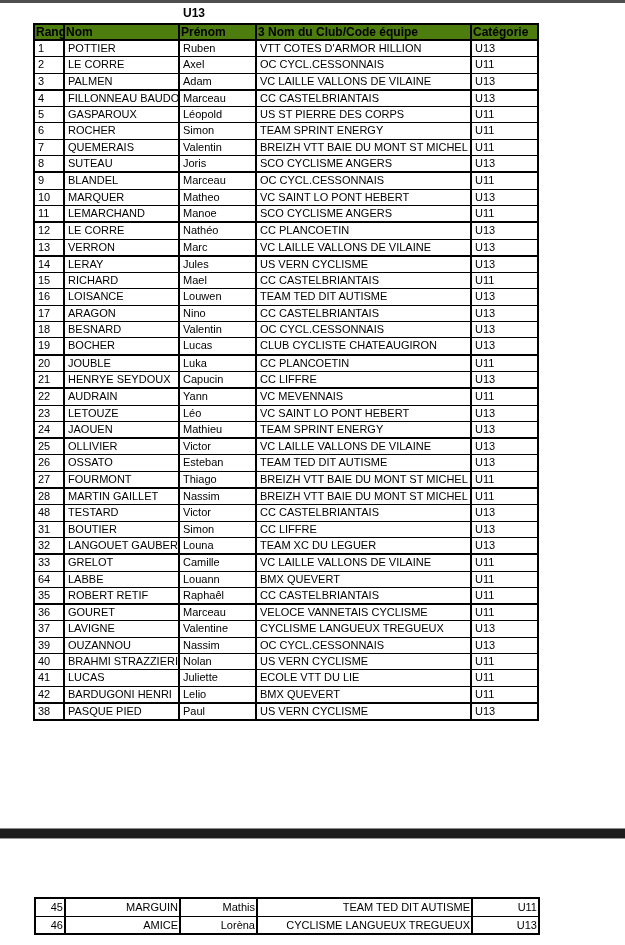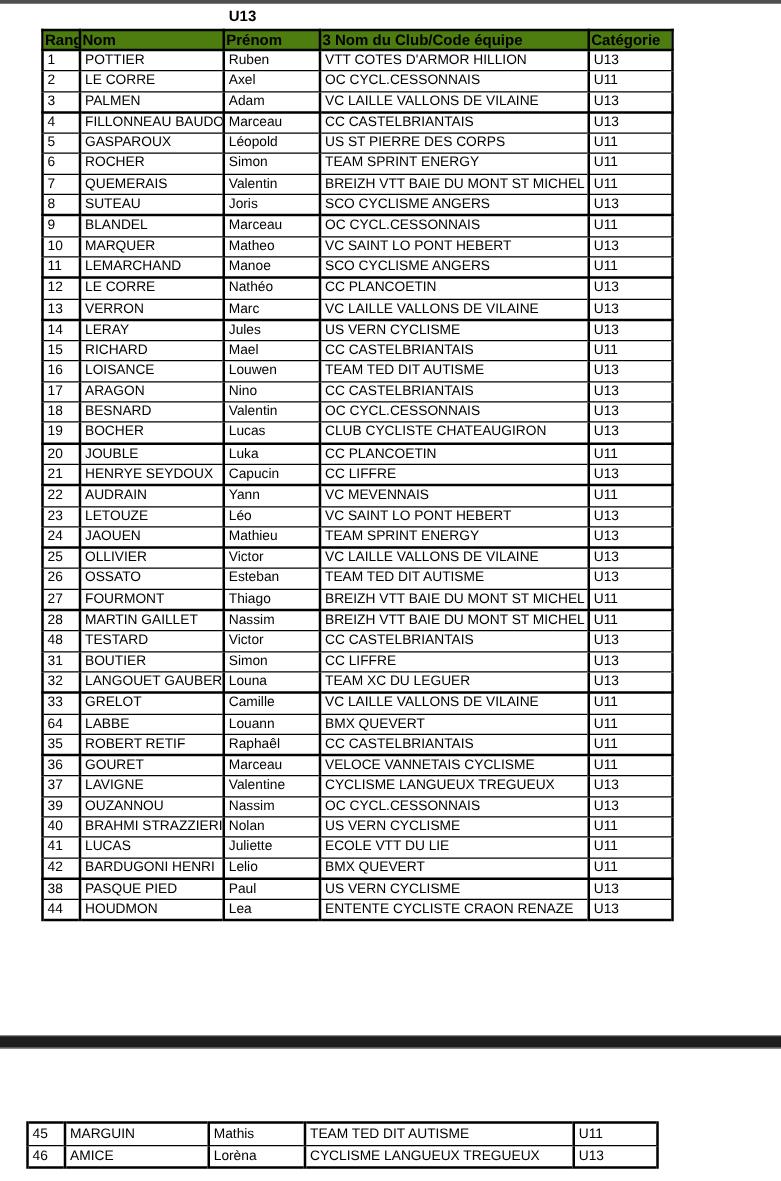--- a/index.html
+++ b/index.html
@@ -19,21 +19,21 @@
   .page-title {
     position:absolute; top:6px; left:183px;
     font-size:12px; font-weight:bold; color:#000;
   }
   table {
     border-collapse:collapse;
     table-layout:fixed;
     position:absolute;
   }
   .t1 { top:23px; left:33px; width:504px; border:2.5px solid #000; }
-  .t2 { top:897px; left:21px; width:504px; border:2.5px solid #000; }
+  .t2 { top:897px; left:34px; width:504px; border:2.5px solid #000;text-align:right; }
   col.c-rank { width:30px; }
   col.c-nom  { width:115px; }
   col.c-pre  { width:77px; }
   col.c-club { width:215px; }
   col.c-cat  { width:67px; }
   th {
     background:#4d7c0f;
     border:2.5px solid #000;
     font-size:12px; font-weight:bold;
     height:14px; line-height:14px;
@@ -367,27 +367,20 @@
         <td>BMX QUEVERT</td>
         <td>U11</td>
       </tr>
       <tr>
         <td>38</td>
         <td>PASQUE PIED</td>
         <td>Paul</td>
         <td>US VERN CYCLISME</td>
         <td>U13</td>
       </tr>
-      <tr>
-        <td>44</td>
-        <td>HOUDMON</td>
-        <td>Lea</td>
-        <td>ENTENTE CYCLISTE CRAON RENAZE</td>
-        <td>U13</td>
-      </tr>
     </tbody>
 </table>
 
 <div class="divider"></div>
 
 <table class="t2">
   <colgroup>
     <col class="c-rank">
       <col class="c-nom">
       <col class="c-pre">

